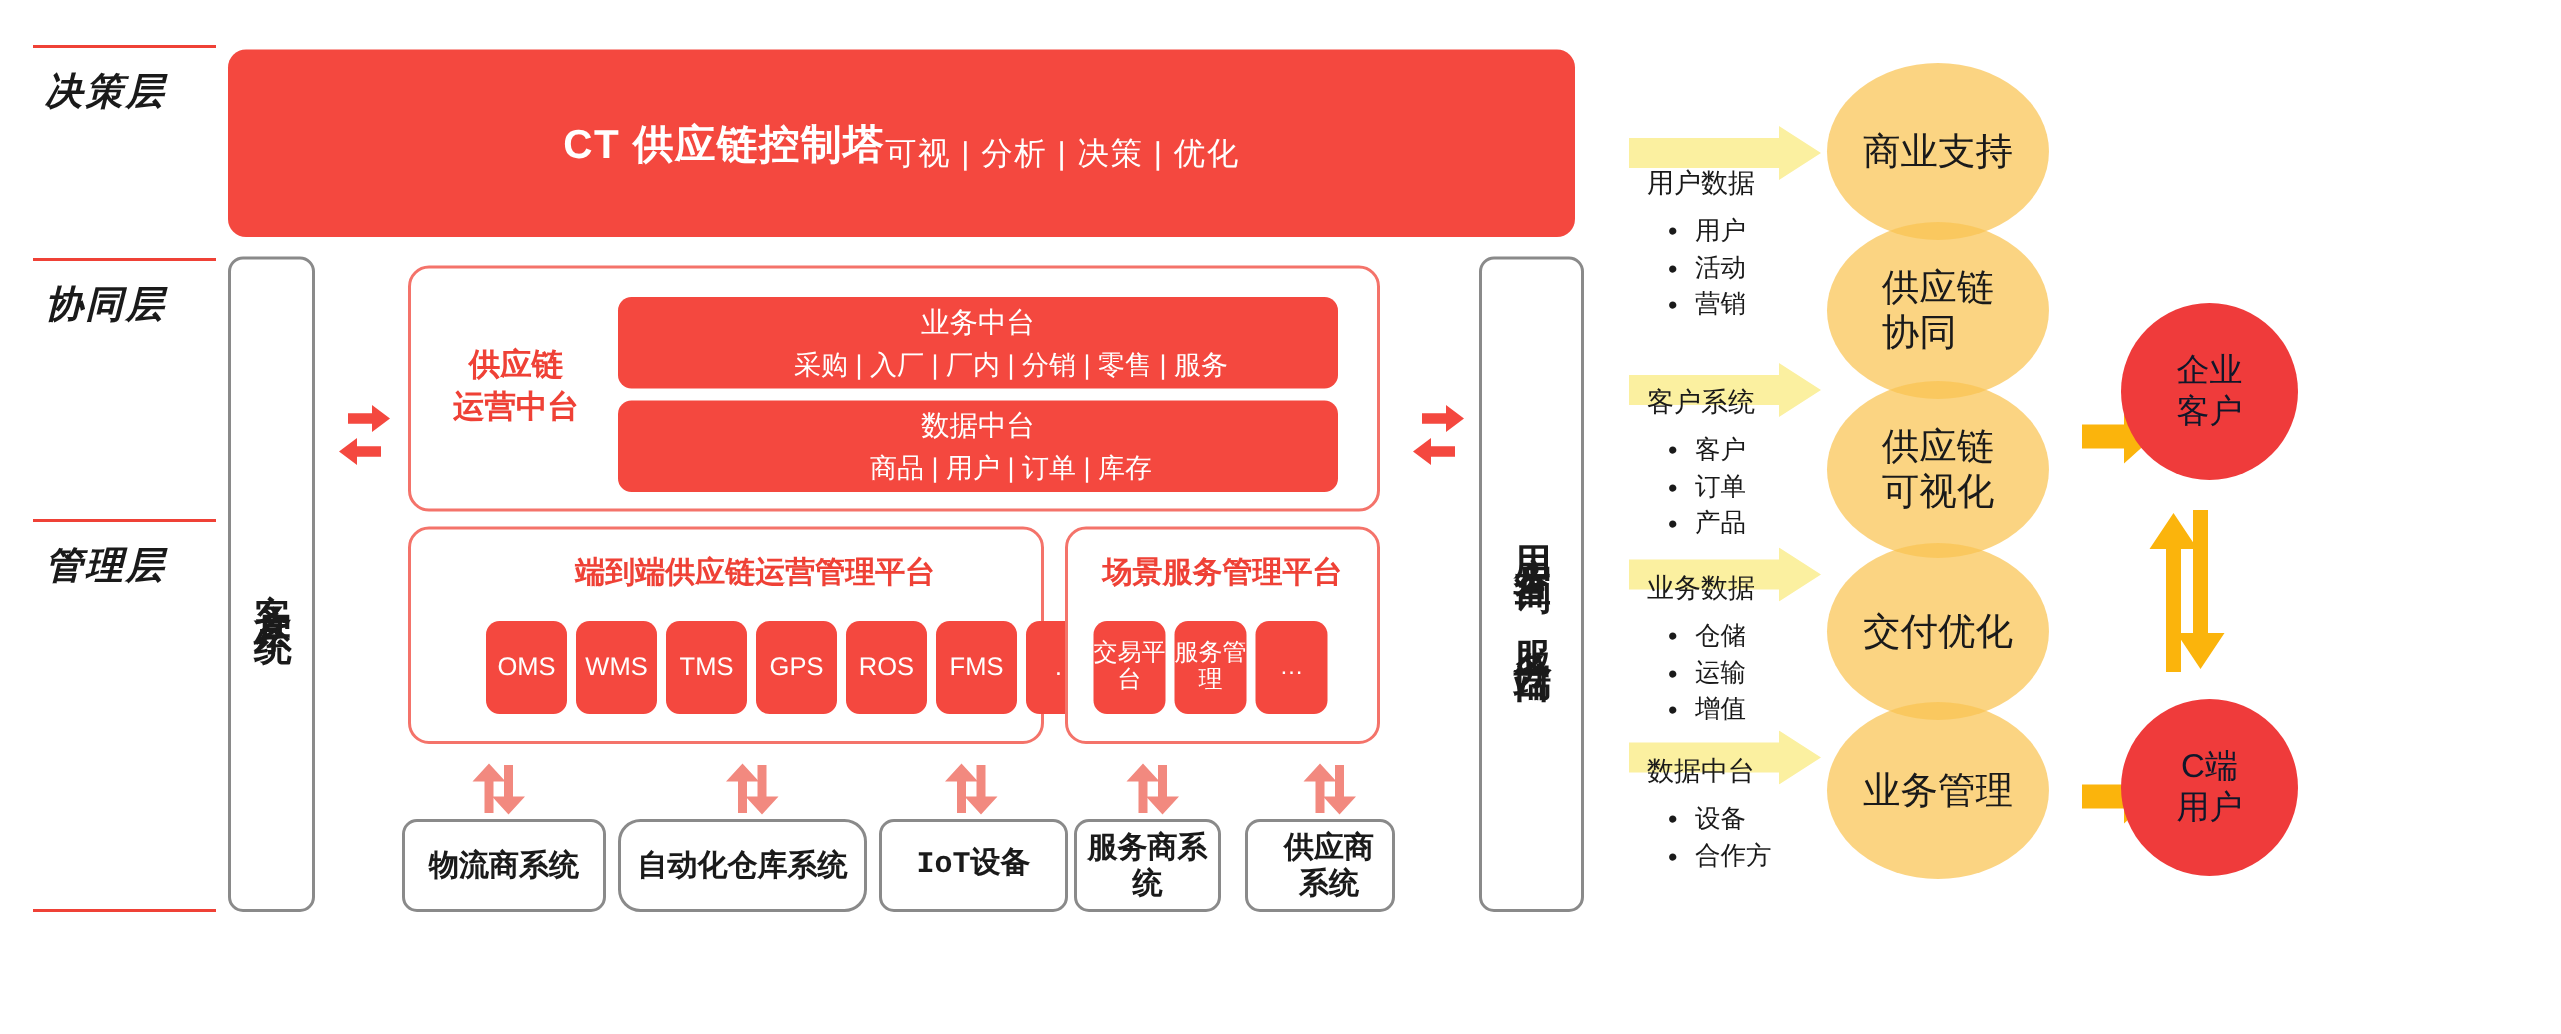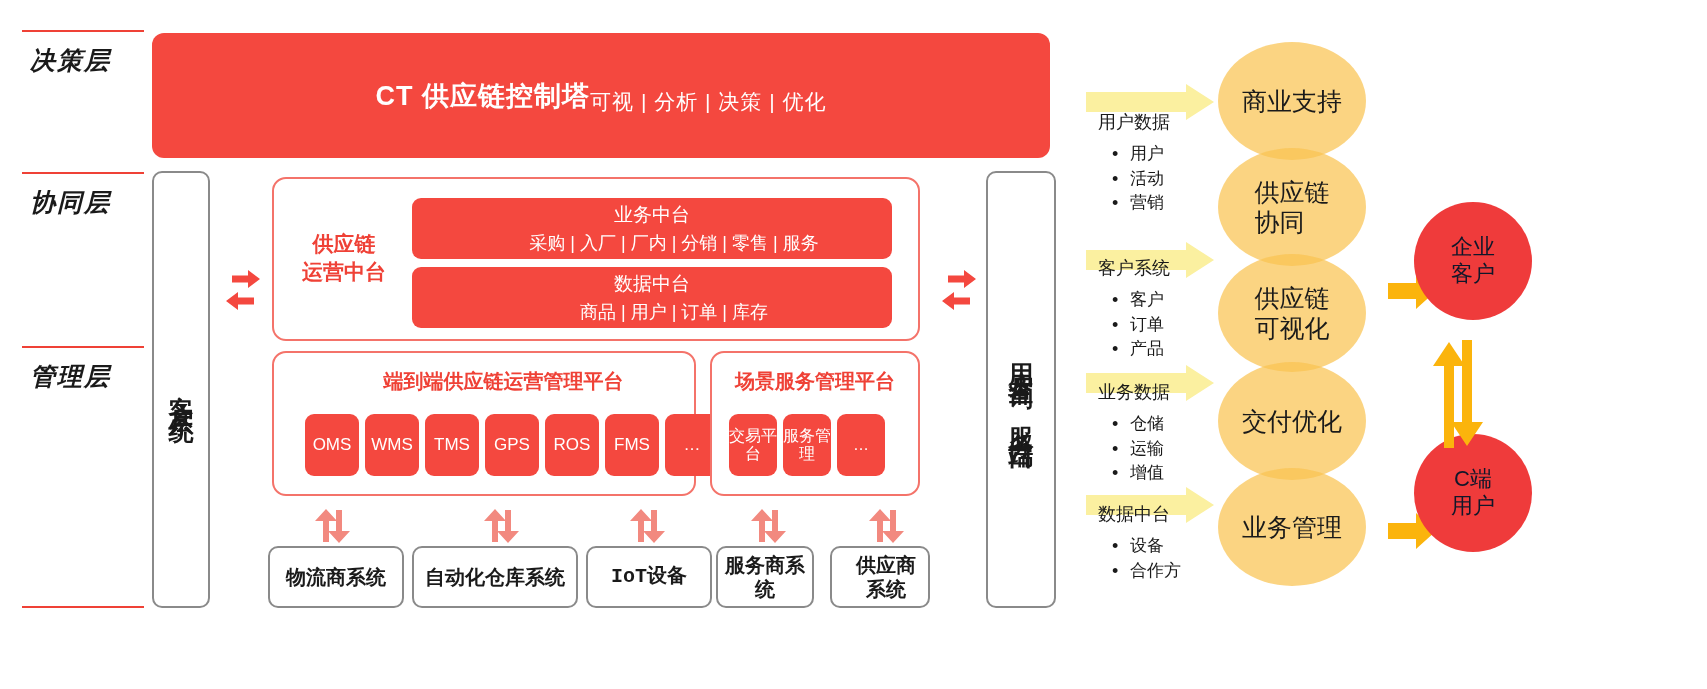--- a/index.html
+++ b/index.html
@@ -72,21 +72,21 @@
   .red-bar .rb-sub   { font-size: 18px; font-weight: 400; margin-top: 3px; margin-left: 44px; }
 
   .panel-head {
     position: absolute; width: 100%; text-align: center;
     font-size: 20px; font-weight: 700; color: #ef4136;
   }
   #e2e-head   { left: 272px; top: 368px; width: 424px; padding-left: 39px; }
   #scene-head { left: 710px; top: 368px; width: 210px; }
 
   .chip-row { position: absolute; display: flex; gap: 6px; }
-  #e2e-chips   { left: 273px; top: 414px; padding-left: 32px; }
+  #e2e-chips   { left: 292px; top: 414px; padding-left: 32px; }
   #scene-chips { left: 729px; top: 414px; }
   .chip {
     background: #f4483f; border-radius: 9px; color: #ffffff;
     display: flex; align-items: center; justify-content: center;
     text-align: center; line-height: 1.15;
   }
   #e2e-chips .chip   { width: 54px; height: 62px; font-size: 17px; }
   #scene-chips .chip { width: 48px; height: 62px; font-size: 16px; }
 
   
@@ -203,21 +203,21 @@
   <div id="bottom-systems-layer">
       <div class="biarrow" style="left: 312px; top: 508px;"><svg width="46" height="36" viewBox="0 0 46 36">
           <path d="M11 34 L11 13 L3 13 L14 1 L25 13 L17 13 L17 34 Z" fill="#f2897f"></path>
           <path d="M24 2 L24 23 L16 23 L27 35 L38 23 L30 23 L30 2 Z" fill="#f2897f"></path>
         </svg></div>
       <div class="sys-box" style="left: 268px; top: 546px; width: 136px; height: 62px;">物流商系统</div>
       <div class="biarrow" style="left: 481px; top: 508px;"><svg width="46" height="36" viewBox="0 0 46 36">
           <path d="M11 34 L11 13 L3 13 L14 1 L25 13 L17 13 L17 34 Z" fill="#f2897f"></path>
           <path d="M24 2 L24 23 L16 23 L27 35 L38 23 L30 23 L30 2 Z" fill="#f2897f"></path>
         </svg></div>
-      <div class="sys-box" style="left: 412px; top: 546px; width: 166px; height: 62px;">自动化仓库系统</div>
+      <div class="sys-box" style="left: 412px; top: 546px; width: 166px; height: 62px; border-radius: 15px;">自动化仓库系统</div>
       <div class="biarrow" style="left: 627px; top: 508px;"><svg width="46" height="36" viewBox="0 0 46 36">
           <path d="M11 34 L11 13 L3 13 L14 1 L25 13 L17 13 L17 34 Z" fill="#f2897f"></path>
           <path d="M24 2 L24 23 L16 23 L27 35 L38 23 L30 23 L30 2 Z" fill="#f2897f"></path>
         </svg></div>
       <div class="sys-box" style="left: 586px; top: 546px; width: 126px; height: 62px; font-family: Liberation Mono, monospace;">IoT设备</div>
       <div class="biarrow" style="left: 748px; top: 508px;"><svg width="46" height="36" viewBox="0 0 46 36">
           <path d="M11 34 L11 13 L3 13 L14 1 L25 13 L17 13 L17 34 Z" fill="#f2897f"></path>
           <path d="M24 2 L24 23 L16 23 L27 35 L38 23 L30 23 L30 2 Z" fill="#f2897f"></path>
         </svg></div>
       <div class="sys-box" style="left: 716px; top: 546px; width: 98px; height: 62px;">服务商系统</div>
@@ -289,21 +289,21 @@
 
   <div id="outcome-layer">
       <div class="oarrow" style="left: 1388px; top: 272px;"><svg width="48" height="38" viewBox="0 0 48 38">
           <path d="M0 11 L28 11 L28 1 L48 19 L28 37 L28 27 L0 27 Z" fill="#fbb40c"></path>
         </svg></div>
       <div class="rcircle" style="left: 1414px; top: 202px; white-space: pre-line;">企业
 客户</div>
       <div class="oarrow" style="left: 1388px; top: 512px;"><svg width="48" height="38" viewBox="0 0 48 38">
           <path d="M0 11 L28 11 L28 1 L48 19 L28 37 L28 27 L0 27 Z" fill="#fbb40c"></path>
         </svg></div>
-      <div class="rcircle" style="left: 1414px; top: 434px; white-space: pre-line;">C端
+      <div class="rcircle" style="left: 1414px; top: 466px; white-space: pre-line;">C端
 用户</div>
     </div>
 
   <div style="position:absolute; left:1430px; top:340px;">
     <svg width="56" height="108" viewBox="0 0 56 108">
       <path d="M14 108 L14 26 L3 26 L19 2 L35 26 L24 26 L24 108 Z" fill="#fbb40c"></path>
       <path d="M32 0 L32 82 L21 82 L37 106 L53 82 L42 82 L42 0 Z" fill="#fbb40c" transform="translate(0,0)"></path>
     </svg>
   </div>
 

